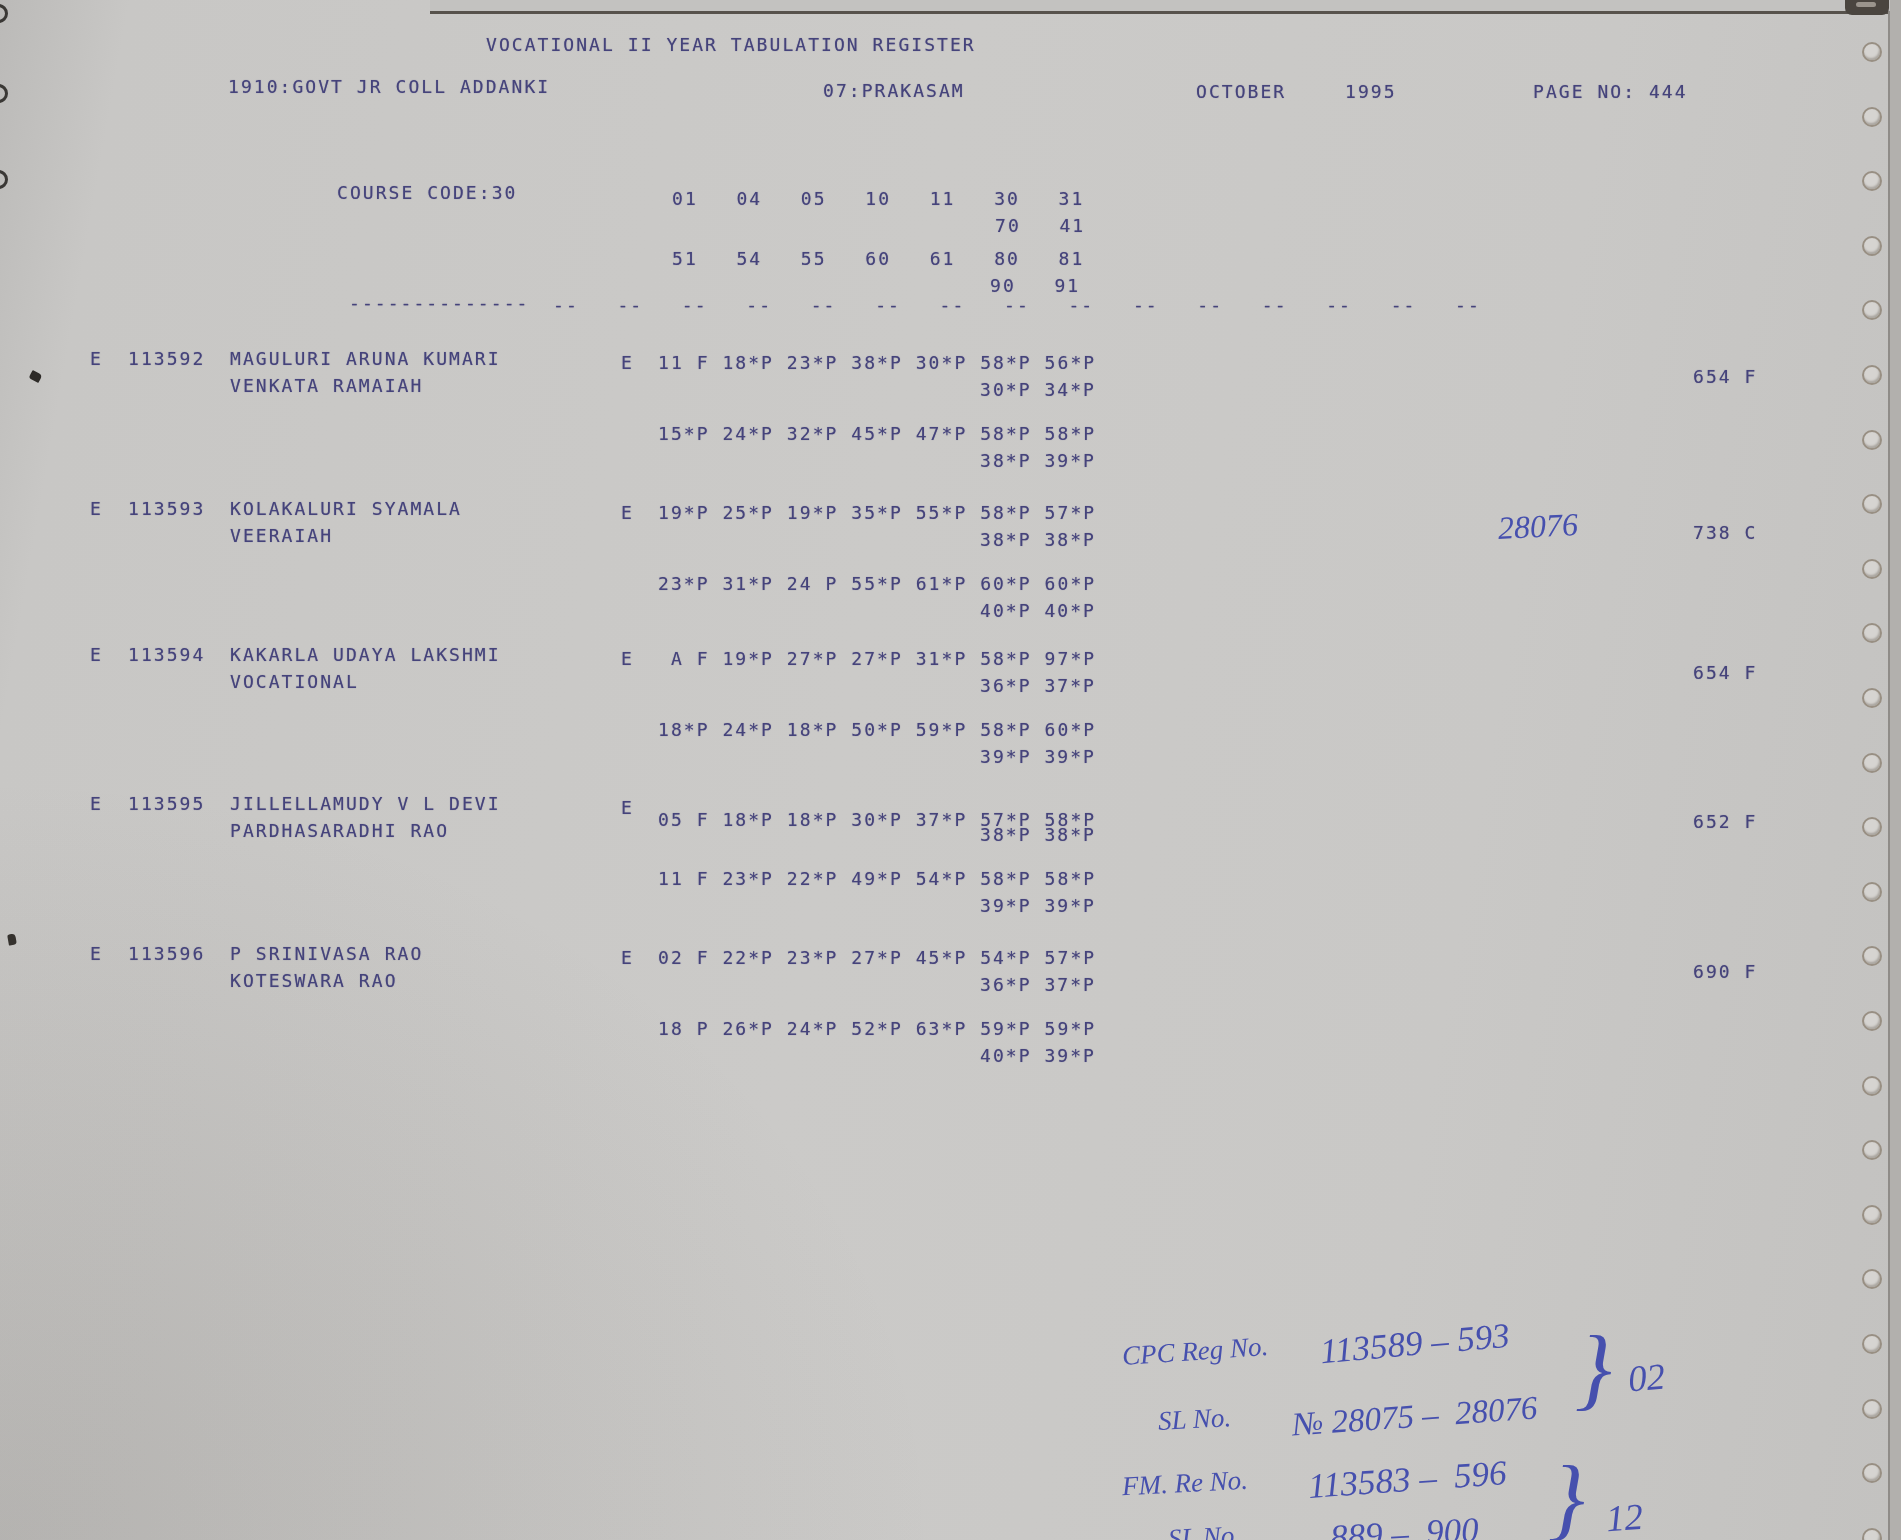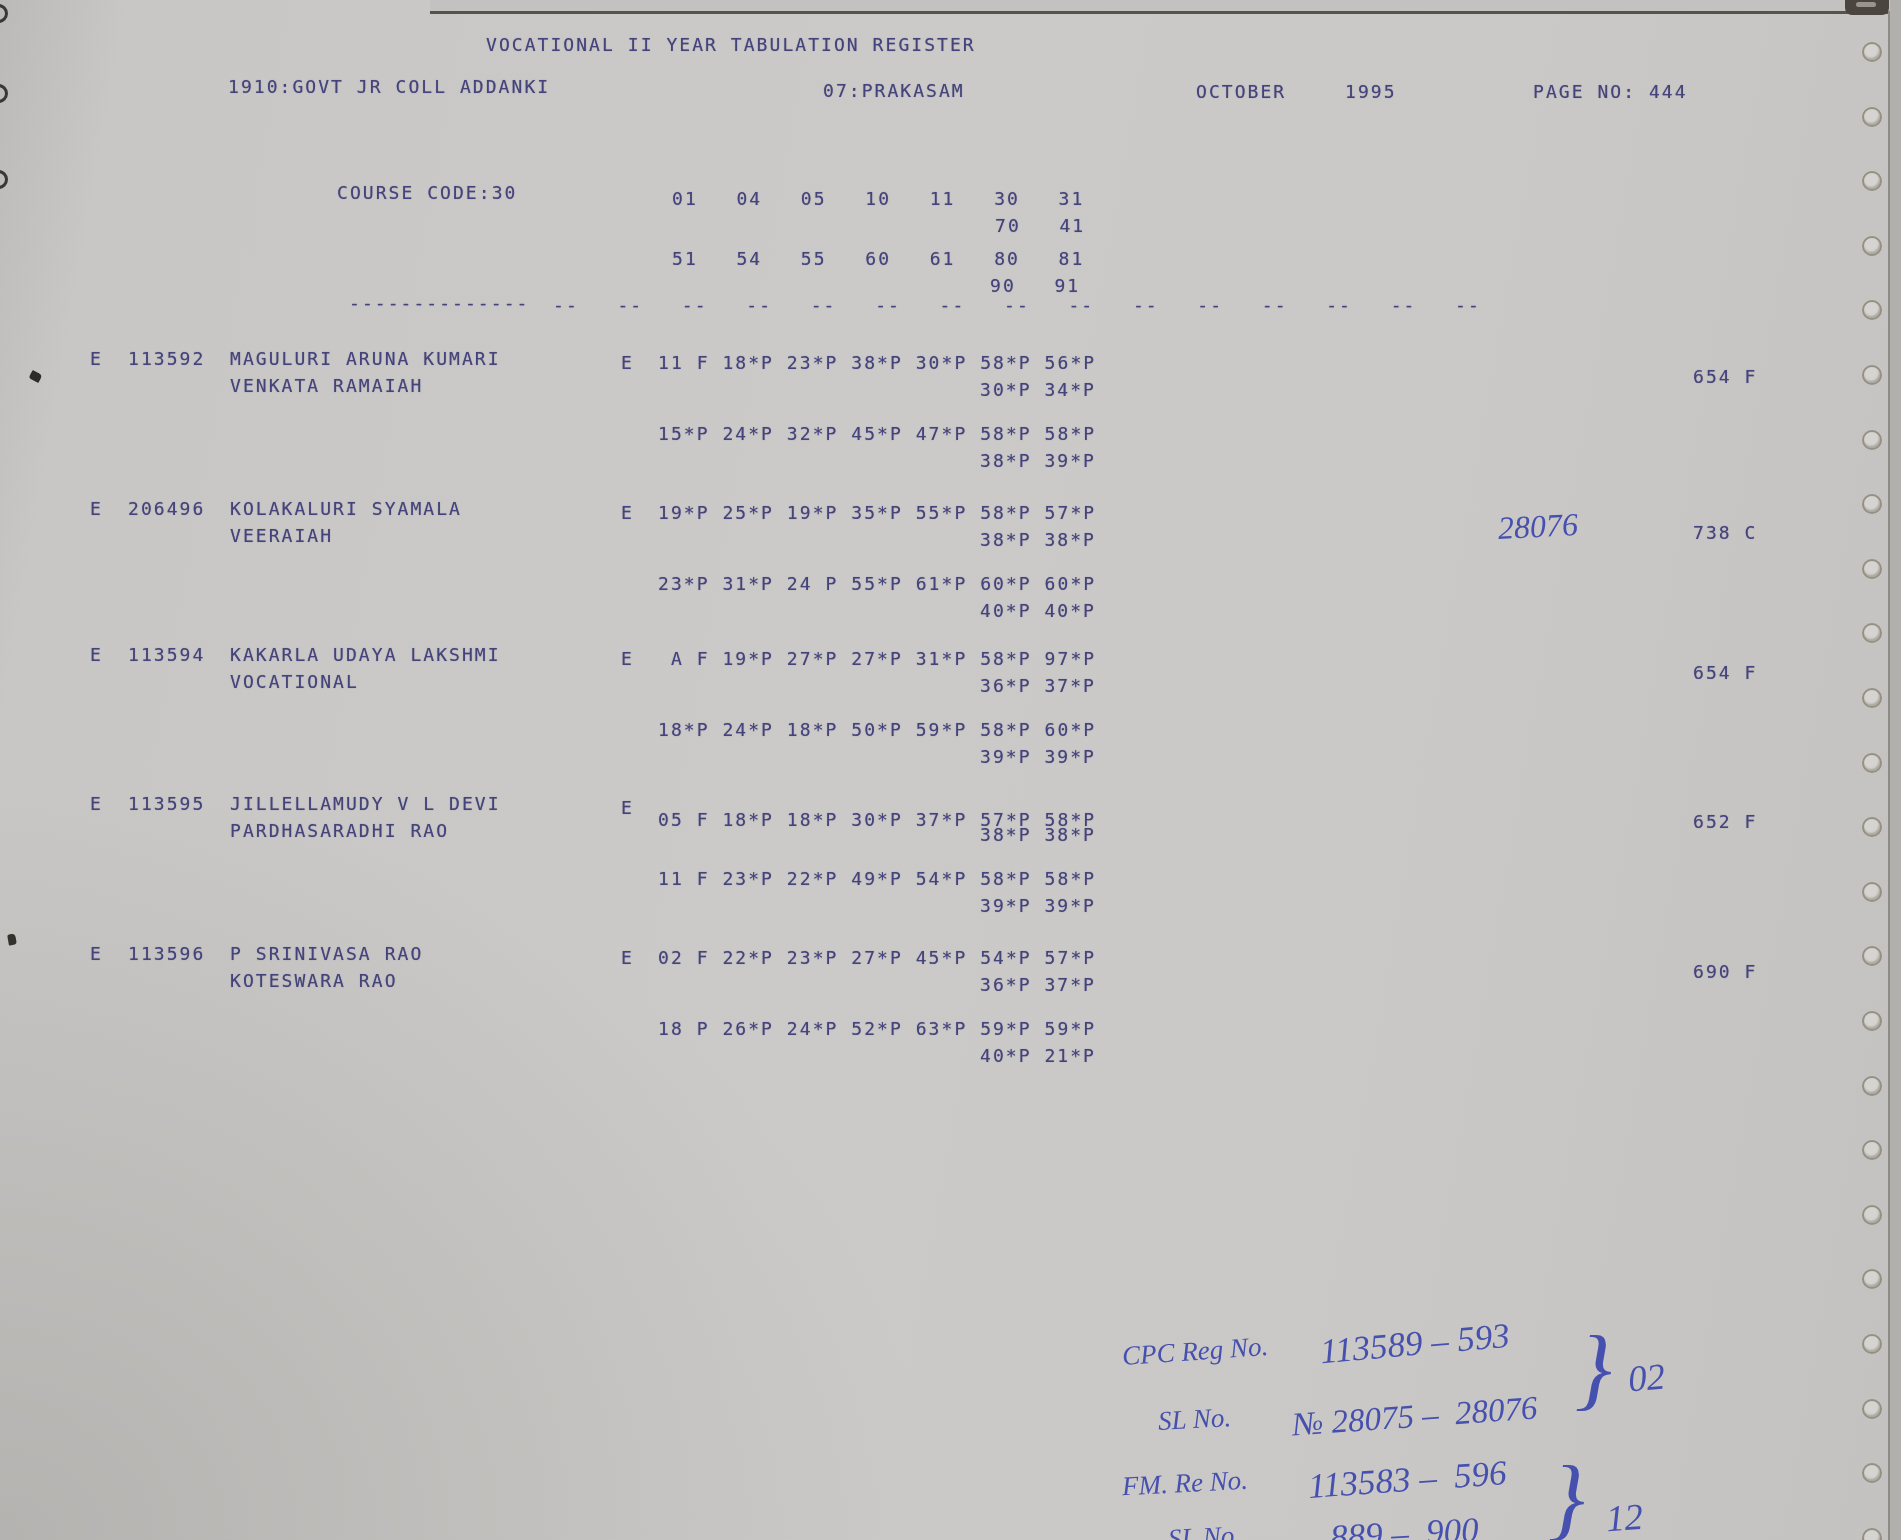--- a/index.html
+++ b/index.html
@@ -76,21 +76,21 @@
   <span class="mono" style="left:621px;top:4px">E</span>
   <span class="mono" style="left:658px;top:4px">11 F 18*P 23*P 38*P 30*P 58*P 56*P</span>
   <span class="mono" style="left:980px;top:31px">30*P 34*P</span>
   <span class="mono" style="left:658px;top:75px">15*P 24*P 32*P 45*P 47*P 58*P 58*P</span>
   <span class="mono" style="left:980px;top:102px">38*P 39*P</span>
   <span class="mono" style="left:1693px;top:18px">654 F</span>
 </div>
 
 <div class="record" style="top:500px">
   <span class="mono" style="left:90px;top:0">E</span>
-  <span class="mono" style="left:128px;top:0">206496</span>
+  <span class="mono" style="left:128px;top:0">113593</span>
   <span class="mono" style="left:230px;top:0">KOLAKALURI SYAMALA</span>
   <span class="mono" style="left:230px;top:27px">VEERAIAH</span>
   <span class="mono" style="left:621px;top:4px">E</span>
   <span class="mono" style="left:658px;top:4px">19*P 25*P 19*P 35*P 55*P 58*P 57*P</span>
   <span class="mono" style="left:980px;top:31px">38*P 38*P</span>
   <span class="mono" style="left:658px;top:75px">23*P 31*P 24 P 55*P 61*P 60*P 60*P</span>
   <span class="mono" style="left:980px;top:102px">40*P 40*P</span>
   <span class="hand" style="left:1498px;top:8px;font-size:32px;transform:rotate(-3deg)">28076</span>
   <span class="mono" style="left:1693px;top:24px">738 C</span>
 </div>
@@ -123,21 +123,21 @@
 
 <div class="record" style="top:945px">
   <span class="mono" style="left:90px;top:0">E</span>
   <span class="mono" style="left:128px;top:0">113596</span>
   <span class="mono" style="left:230px;top:0">P SRINIVASA RAO</span>
   <span class="mono" style="left:230px;top:27px">KOTESWARA RAO</span>
   <span class="mono" style="left:621px;top:4px">E</span>
   <span class="mono" style="left:658px;top:4px">02 F 22*P 23*P 27*P 45*P 54*P 57*P</span>
   <span class="mono" style="left:980px;top:31px">36*P 37*P</span>
   <span class="mono" style="left:658px;top:75px">18 P 26*P 24*P 52*P 63*P 59*P 59*P</span>
-  <span class="mono" style="left:980px;top:102px">40*P 21*P</span>
+  <span class="mono" style="left:980px;top:102px">40*P 39*P</span>
   <span class="mono" style="left:1693px;top:18px">690 F</span>
 </div>
 
 <div class="hand" style="left:1122px;top:1336px;font-size:27px;transform:rotate(-4deg)">CPC Reg No.</div>
 <div class="hand" style="left:1320px;top:1324px;font-size:35px;transform:rotate(-5deg)">113589 – 593</div>
 <div class="brace" style="left:1575px;top:1322px">}</div>
 <div class="hand" style="left:1628px;top:1356px;font-size:37px;transform:rotate(-5deg)">02</div>
 
 <div class="hand" style="left:1158px;top:1404px;font-size:27px;transform:rotate(-3deg)">SL No.</div>
 <div class="hand" style="left:1292px;top:1398px;font-size:33px;transform:rotate(-4deg)">№ 28075 –  28076</div>

